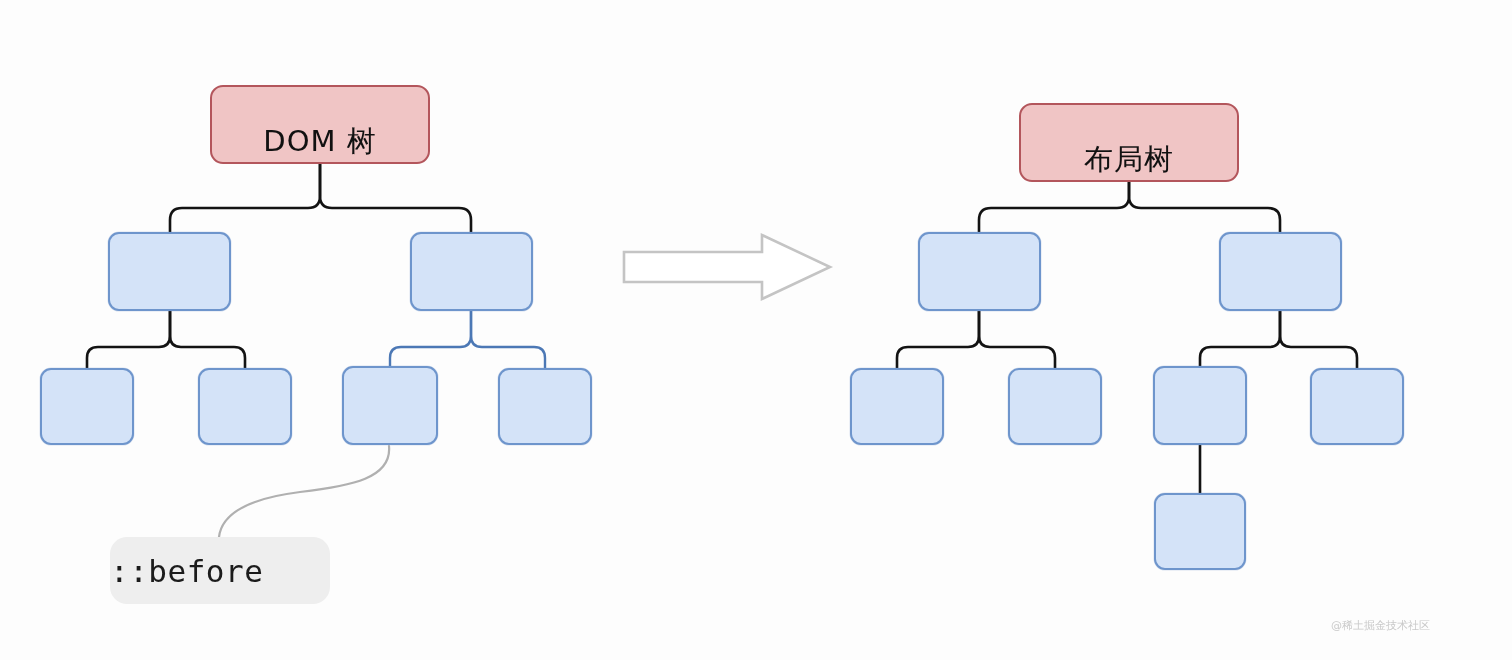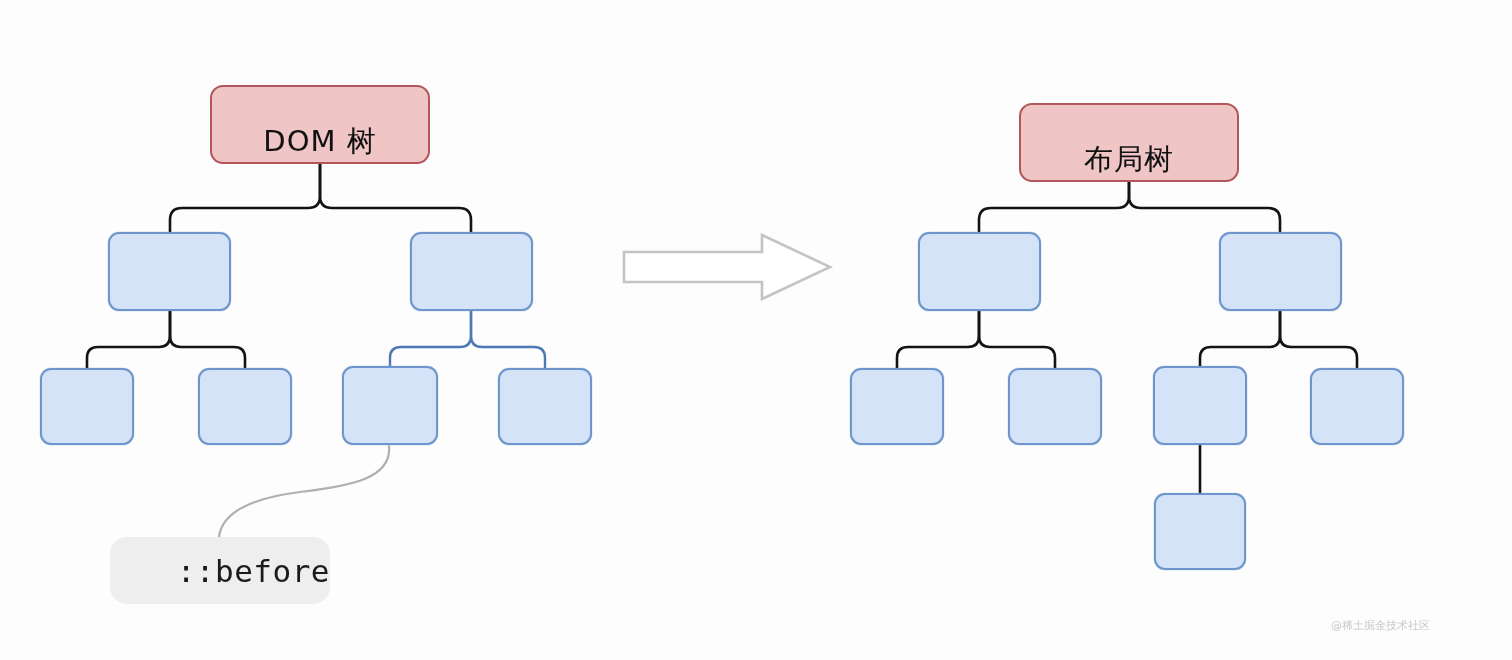--- a/index.html
+++ b/index.html
@@ -48,21 +48,21 @@
     font-size: 29px;
     color: #111111;
     letter-spacing: 1px;
     white-space: nowrap;
   }
   .callout {
     position: absolute;
     box-sizing: border-box;
     display: flex;
     align-items: center;
-    justify-content: flex-end;
+    justify-content: flex-start;
     background: #eeeeee;
     border-radius: 17px;
   }
   .callout-label {
     font-family: "DejaVu Sans Mono", "Liberation Mono", monospace;
     font-size: 31px;
     color: #1b1b1b;
     letter-spacing: 0.5px;
     white-space: nowrap;
   }

